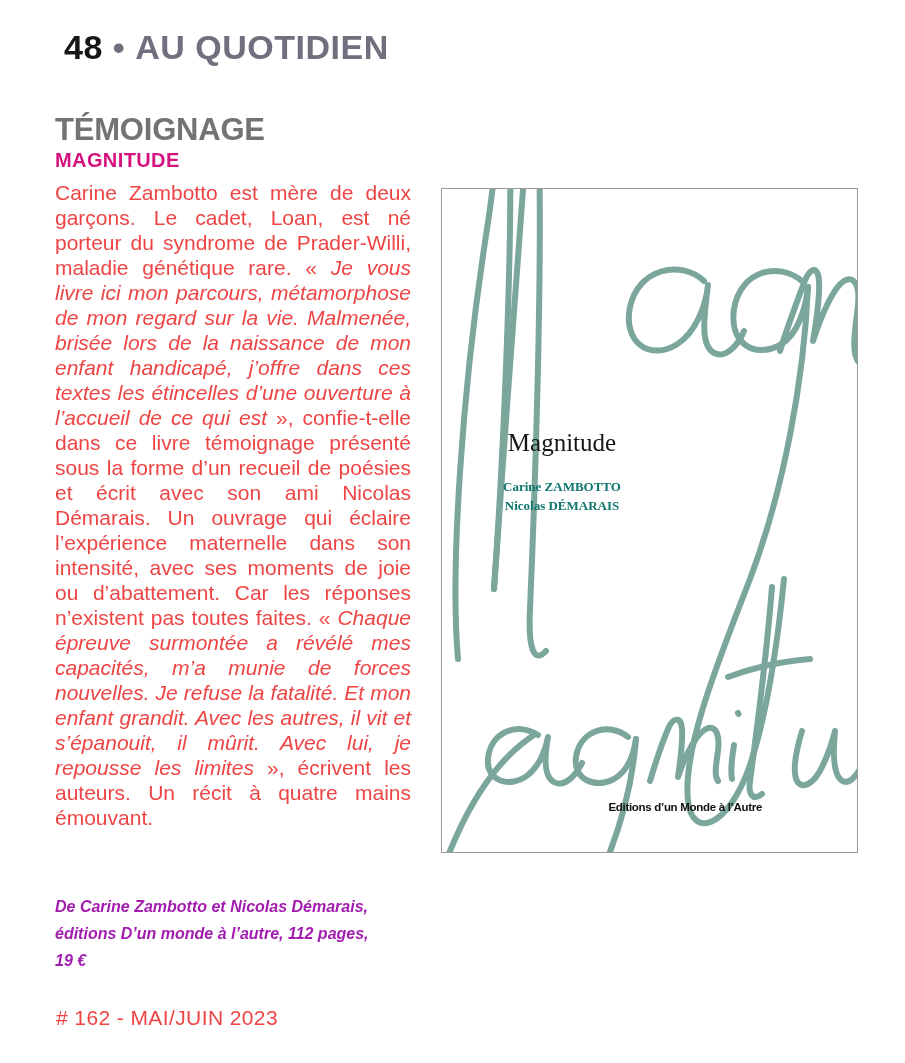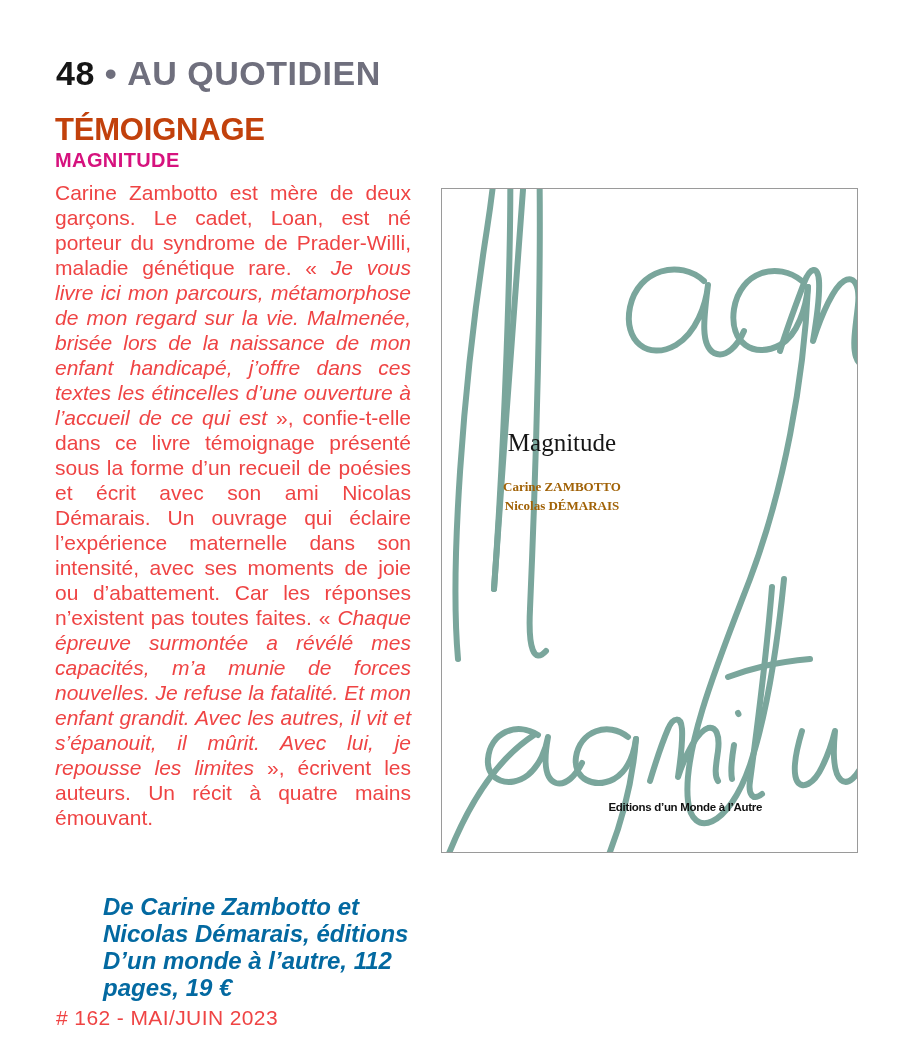--- a/index.html
+++ b/index.html
@@ -1,42 +1,42 @@
 <!DOCTYPE html>
 <html lang="fr"><head>
 <meta charset="utf-8">
 <style>
   html,body{margin:0;padding:0;background:#ffffff;}
   #page{position:relative;width:905px;height:1063px;background:#ffffff;overflow:hidden;
         font-family:"Liberation Sans",sans-serif;color:#1d1d1b;}
 
   
-  .header{position:absolute;left:56px;top:28px;font-size:34px;font-weight:bold;letter-spacing:.5px;white-space:nowrap;margin-top:26px;}
+  .header{position:absolute;left:64px;top:28px;font-size:34px;font-weight:bold;letter-spacing:.5px;white-space:nowrap;}
   .header .pnum{color:#161616;}
   .header .bullet{color:#6f6f7d;margin:0 10px;}
   .header .section{color:#6f6f7d;}
 
   
-  .kicker{position:absolute;left:55px;top:112px;font-size:31px;font-weight:800;letter-spacing:-0.2px;color:#c2410c;}
+  .kicker{position:absolute;left:55px;top:112px;font-size:31px;font-weight:800;letter-spacing:-0.2px;color:#737373;}
   .subtitle{position:absolute;left:55px;top:149px;font-size:20px;font-weight:800;letter-spacing:.4px;color:#d6127e;}
   .body-text{position:absolute;left:55px;top:180px;width:356px;font-size:21px;line-height:25px;
              text-align:justify;color:#ef4444;}
   .body-text .it{font-style:italic;}
-  .credit{position:absolute;left:55px;top:893px;width:334px;font-size:24px;line-height:27px;
-          font-style:italic;font-weight:600;color:#0369a1;margin-left:48px;}
+  .credit{position:absolute;left:55px;top:893px;width:334px;font-size:16px;line-height:27px;
+          font-style:italic;font-weight:600;color:#a21caf;}
   .footer{position:absolute;left:56px;top:1006px;font-size:21px;font-weight:normal;letter-spacing:.4px;color:#ef4444;}
 
   
   .cover{position:absolute;left:441px;top:188px;width:415px;height:663px;background:#ffffff;
          border:1px solid #9a9a9a;box-sizing:content-box;}
   .cover svg{position:absolute;left:0;top:0;width:415px;height:663px;display:block;}
   .cover-title{position:absolute;left:0px;top:240px;width:240px;text-align:center;
                font-family:"Liberation Serif",serif;font-size:25px;color:#161616;}
   .cover-authors{position:absolute;left:0px;top:288px;width:240px;text-align:center;
-                 font-family:"Liberation Serif",serif;font-size:13px;font-weight:bold;line-height:19px;color:#a16207;}
+                 font-family:"Liberation Serif",serif;font-size:13px;font-weight:bold;line-height:19px;color:#0f766e;}
   .cover-publisher{position:absolute;left:80px;top:612px;width:240px;text-align:right;
                    font-size:11.5px;font-weight:bold;letter-spacing:-0.3px;color:#111;}
 </style>
 </head>
 <body>
 
 <div id="page">
 
   <div class="header">
     <span class="pnum">48</span><span class="bullet">•</span><span class="section">AU QUOTIDIEN</span>

